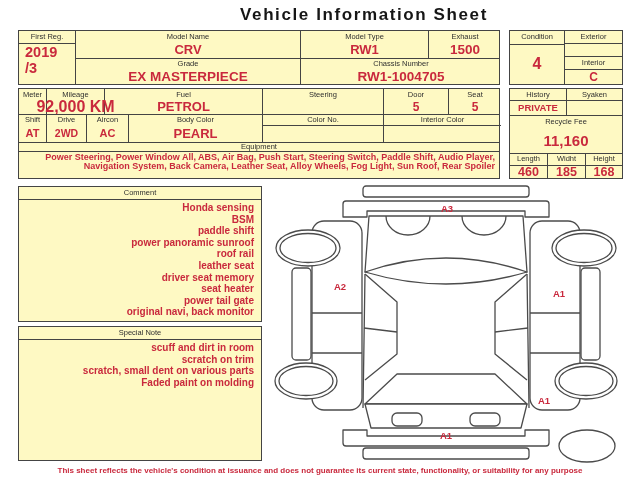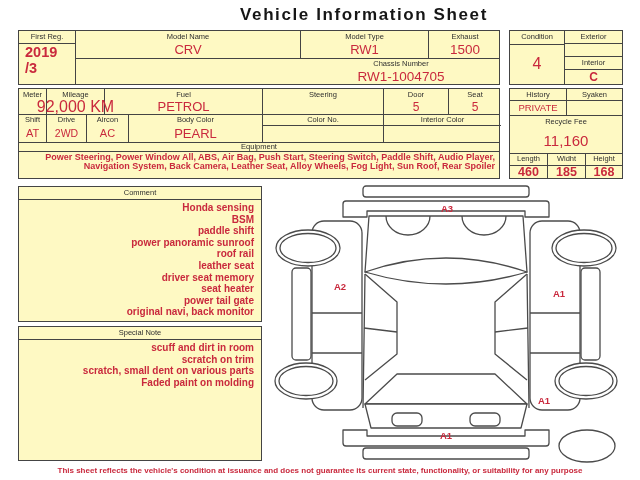--- a/index.html
+++ b/index.html
@@ -9,21 +9,21 @@
   .title{position:absolute;top:5px;left:0;width:100%;text-align:center;
          font-size:17px;font-weight:bold;color:#161616;letter-spacing:1.6px;padding-left:44px;}
   .box{position:absolute;box-sizing:border-box;border:1px solid var(--ink);background:#fef9c3;}
   .cell{position:absolute;box-sizing:border-box;}
   .br{border-right:1px solid var(--ink);}
   .bb{border-bottom:1px solid var(--ink);}
   .hl{position:absolute;left:0;right:0;height:0;border-top:1px solid var(--ink);}
   .lbl{height:10px;line-height:11px;font-size:7.5px;color:var(--lbl);text-align:center;
        overflow:hidden;white-space:nowrap;}
   .val{position:absolute;top:10px;left:0;right:0;bottom:0;display:flex;align-items:center;
-       justify-content:center;font-weight:normal;color:var(--red);white-space:nowrap;}
+       justify-content:center;font-weight:bold;color:var(--red);white-space:nowrap;}
   .strip{position:absolute;box-sizing:border-box;font-size:7.5px;color:var(--lbl);
          text-align:center;line-height:12px;overflow:hidden;}
   .bigdate{position:absolute;top:13px;left:6px;right:0;bottom:0;font-size:14.5px;line-height:16px;
          font-weight:bold;color:var(--red);white-space:pre-line;text-align:left;}
   .equip{position:absolute;left:0;right:0;top:63px;bottom:0;padding:1px 4px;font-size:9px;
          line-height:8.8px;font-weight:bold;color:var(--red);text-align:right;}
   .hdr{position:absolute;top:0;left:0;right:0;height:12px;border-bottom:1px solid var(--ink);
        font-size:7.5px;line-height:11px;text-align:center;color:var(--lbl);}
   .listbody{position:absolute;top:13px;left:0;right:0;bottom:0;padding:2px 7px;font-size:10px;
        font-weight:bold;color:var(--red);line-height:11.6px;white-space:pre-line;text-align:right;}
@@ -53,20 +53,24 @@
     </div>
     <div class="cell br" style="left:282px;top:0;width:128px;height:27px">
       <div class="lbl">Model Type</div>
       <div class="val" style="font-size:13px">RW1</div>
     </div>
     <div class="cell" style="left:410px;top:0;width:72px;height:27px">
       <div class="lbl">Exhaust</div>
       <div class="val" style="font-size:13.5px">1500</div>
     </div>
     <div class="hl" style="left:57px;top:27px"></div>
+    <div class="cell br" style="left:57px;top:27px;width:225px;height:26px">
+      <div class="lbl">Grade</div>
+      <div class="val" style="font-size:13.5px">EX MASTERPIECE</div>
+    </div>
     <div class="cell" style="left:282px;top:27px;width:200px;height:26px">
       <div class="lbl">Chassis Number</div>
       <div class="val" style="font-size:13.5px">RW1-1004705</div>
     </div>
   </div>
 
   <div class="box" style="left:509px;top:30px;width:114px;height:55px">
     <div class="cell br" style="left:0;top:0;width:55px;height:53px">
       <div class="lbl bb" style="height:13px;line-height:12px">Condition</div>
       <div class="val" style="top:13px;font-size:16px">4</div>

